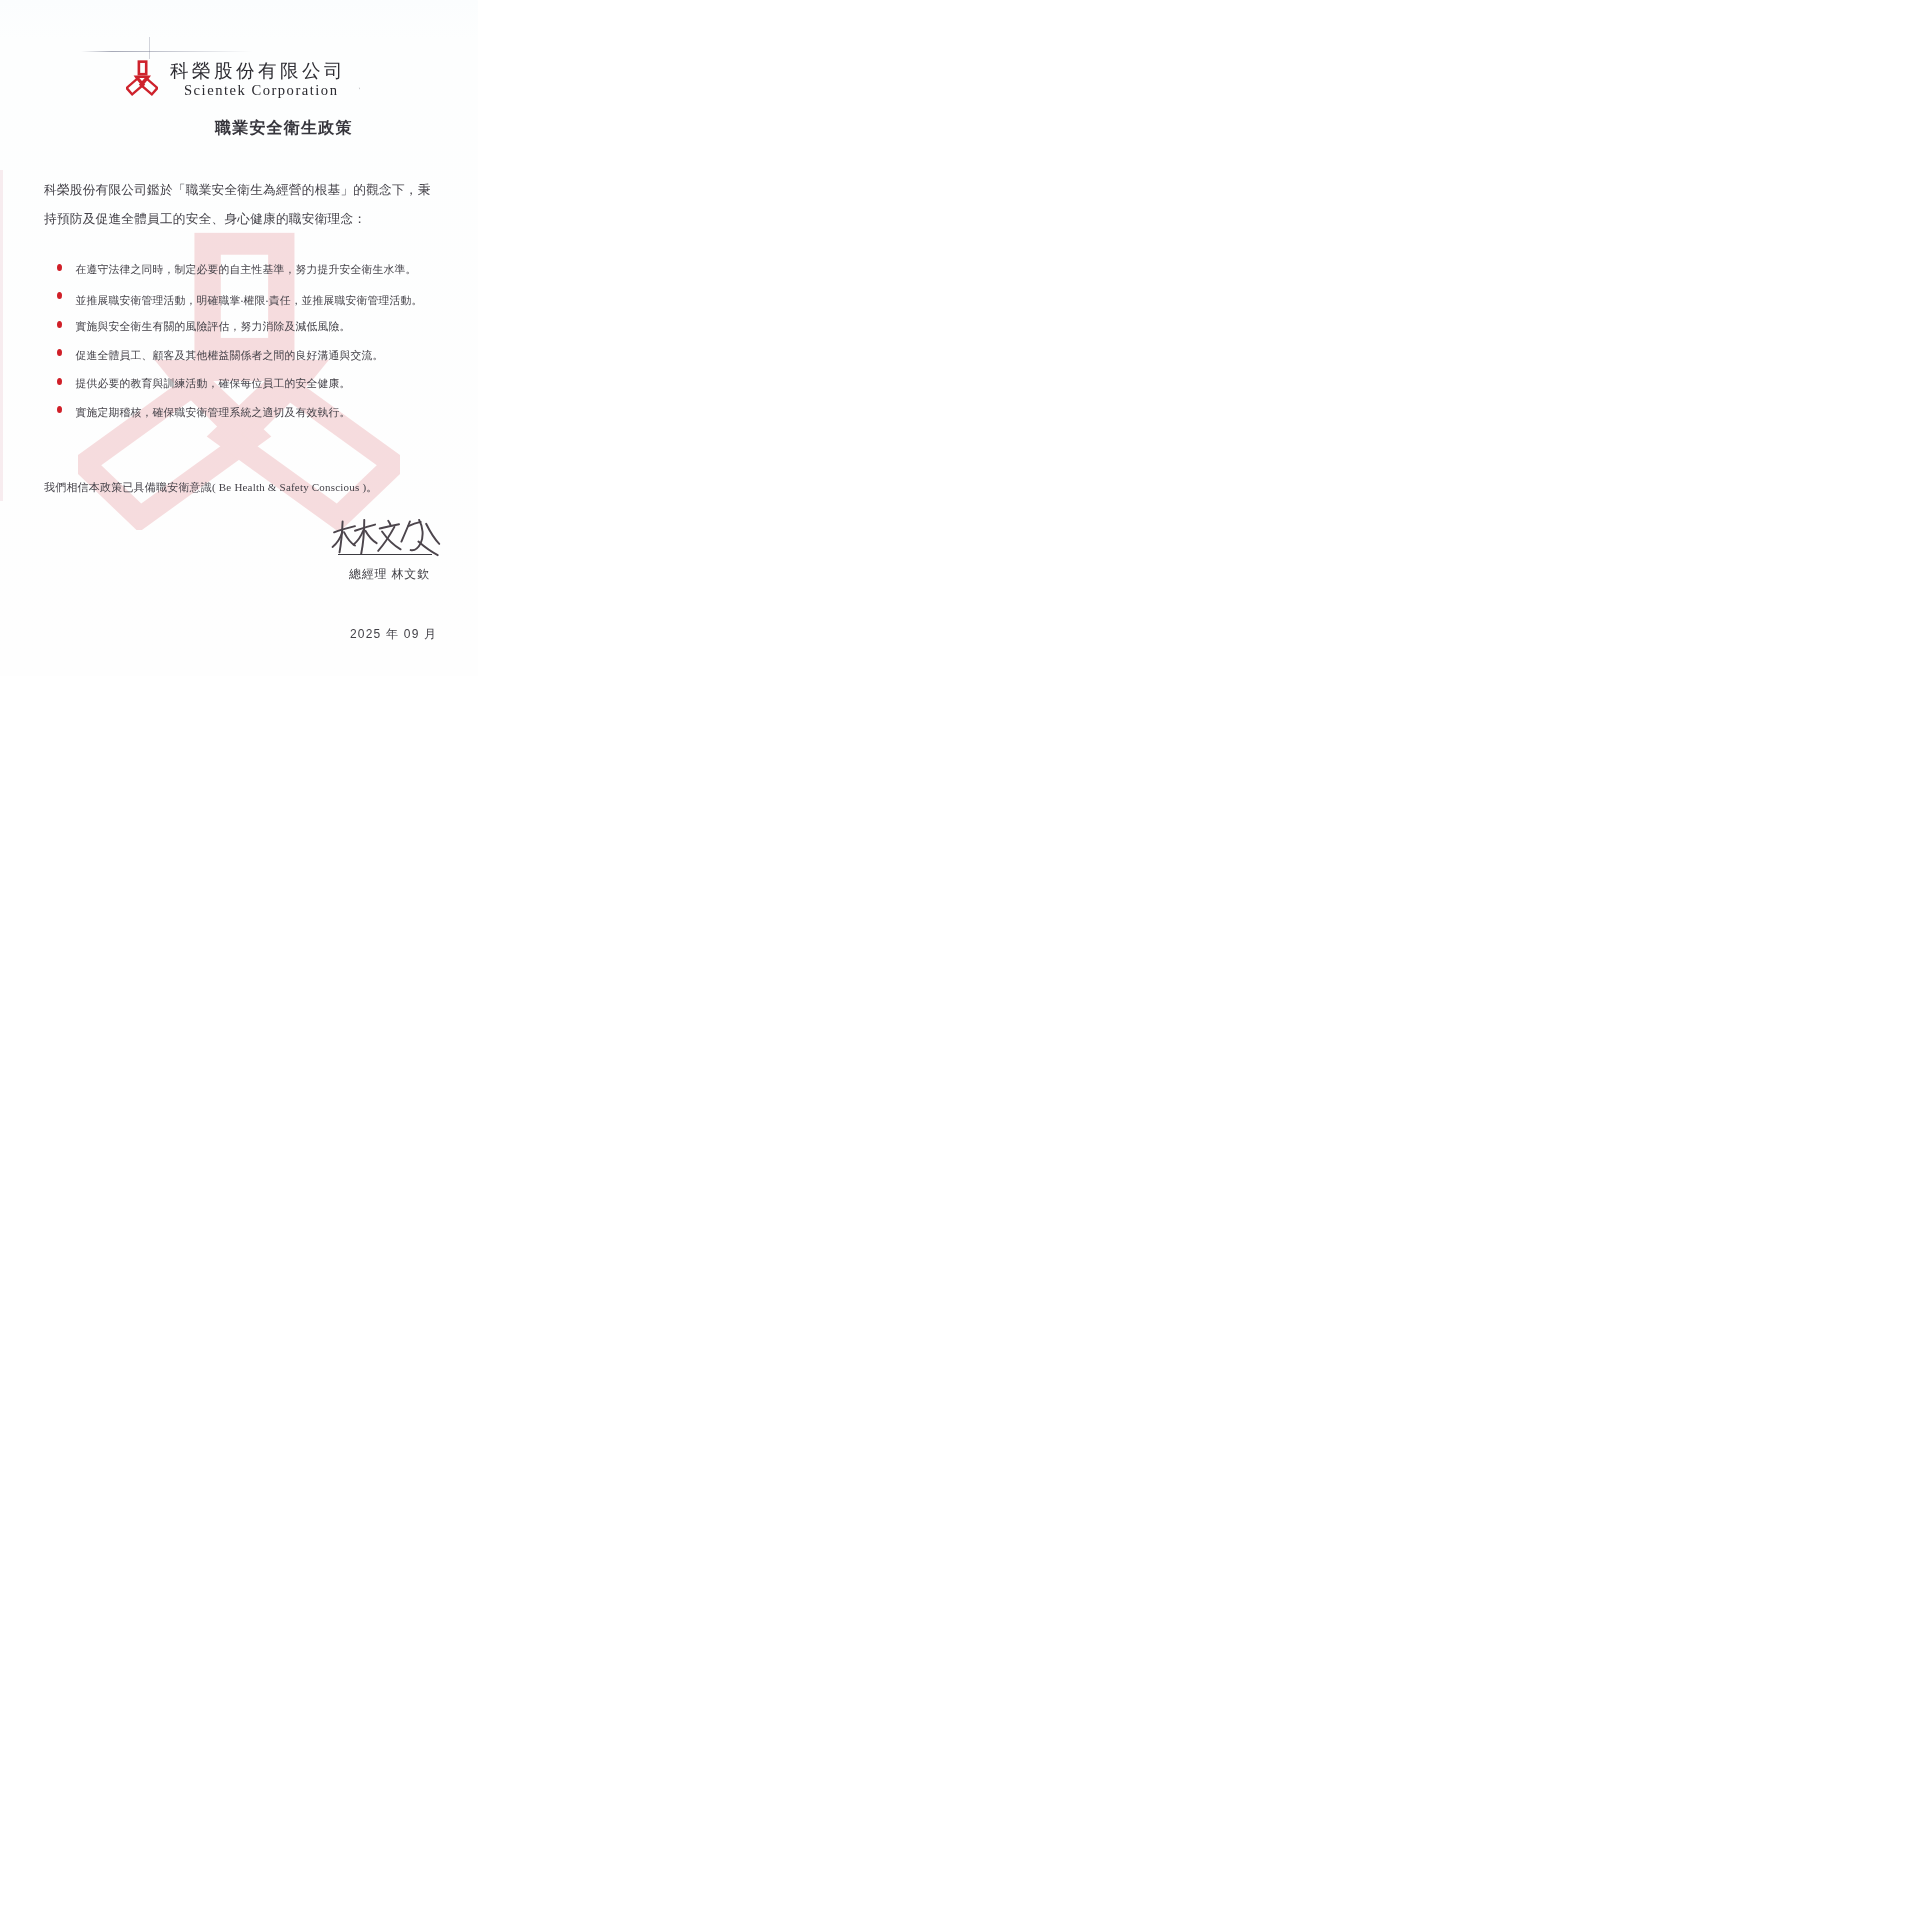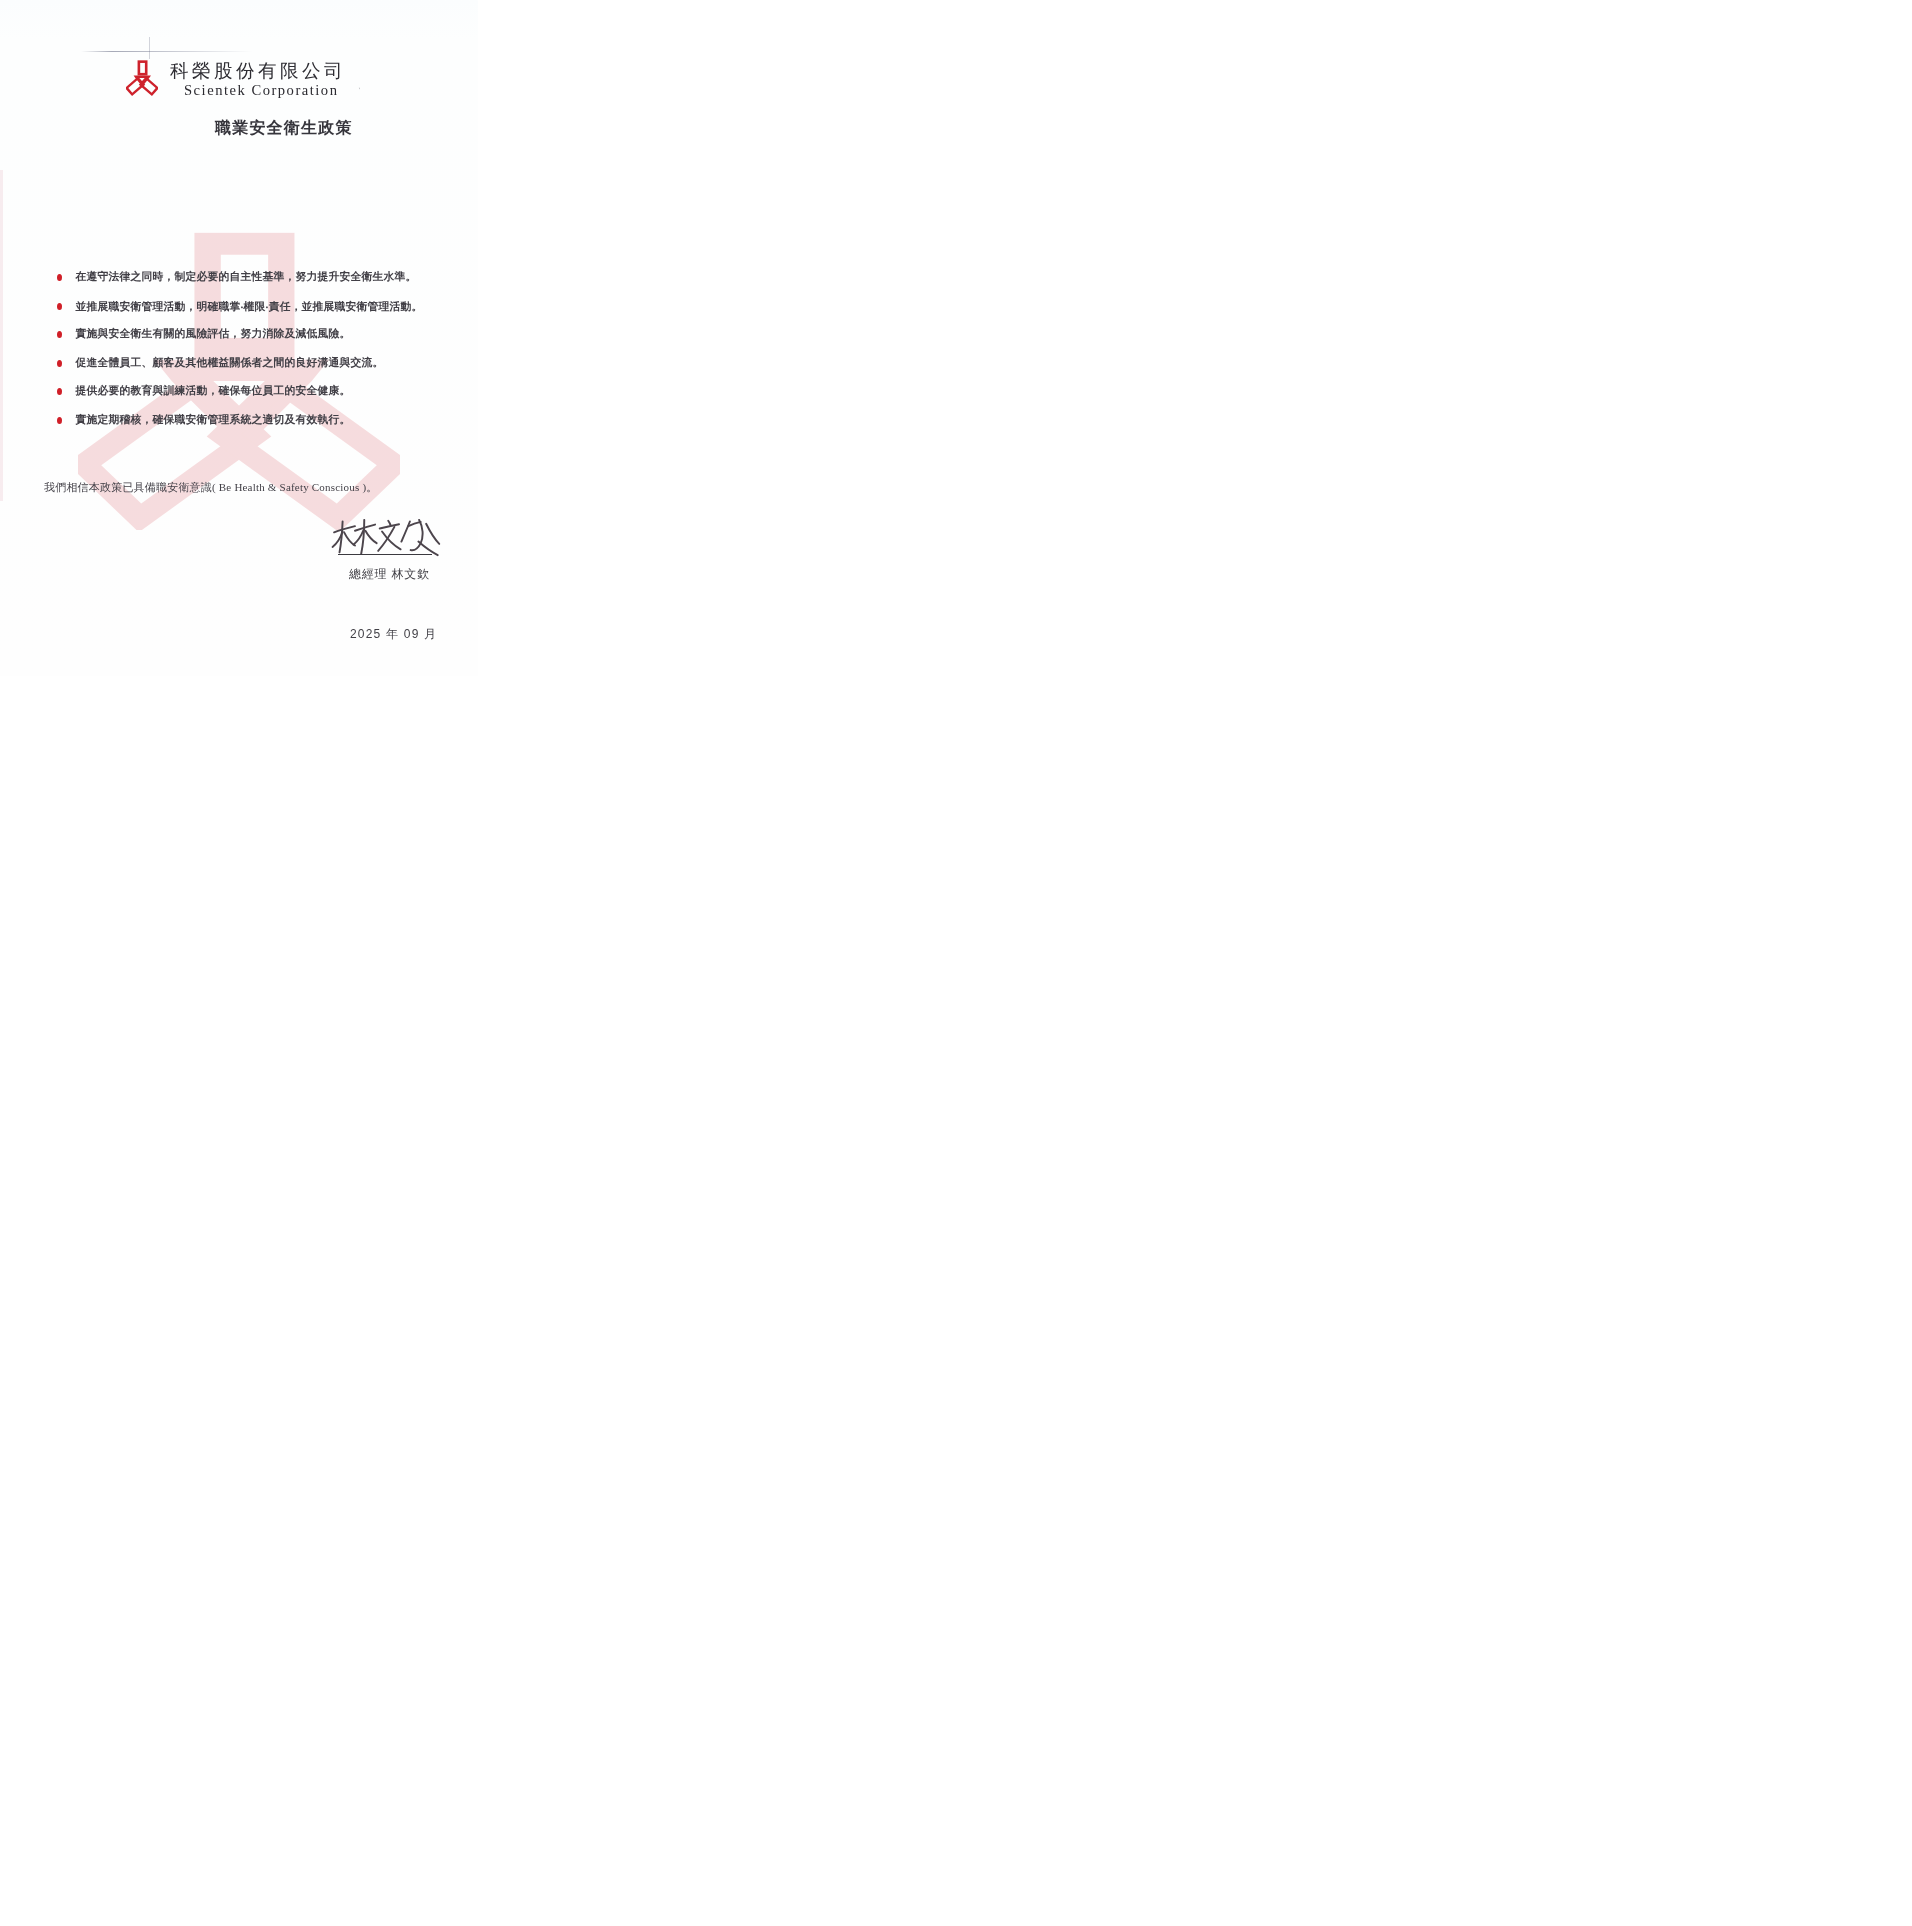--- a/index.html
+++ b/index.html
@@ -64,21 +64,21 @@
   
   .intro {
     position: absolute; left: 44px; top: 176px; width: 401px;
     font-size: 12.7px; line-height: 29px; letter-spacing: 0.2px;
     font-family: "Liberation Serif", serif; color: #413f46;
   }
   .policy-list {
     position: absolute; left: 57px; top: 263px; width: 389px;
     list-style: none; margin: 0; padding: 0;
   }
-  .policy-item { display: flex; align-items: center; height: 28.5px; font-weight: bold; }
+  .policy-item { display: flex; align-items: flex-start; height: 28.5px; }
   .bullet {
     width: 5px; height: 7px; border-radius: 50%;
     background: #d01f28; flex: 0 0 auto; margin-right: 13.5px; margin-top: 0.8px;
   }
   .policy-text {
     font-size: 10.8px; letter-spacing: 0.2px; white-space: nowrap;
     font-family: "Liberation Serif", serif; color: #413f46;
   }
   .closing {
     position: absolute; left: 44px; top: 480px; width: 408px;
@@ -136,20 +136,24 @@
       <g transform="rotate(41 240 300)">
         <rect x="157" y="253" width="166" height="94" fill="none" stroke-width="27"></rect>
       </g>
     </g>
   </svg>
   <div class="company-zh">科榮股份有限公司</div>
   <div class="company-en">Scientek Corporation</div>
 
   <div class="doc-title">職業安全衛生政策</div>
 
+  <div class="intro">
+    <div>科榮股份有限公司鑑於「職業安全衛生為經營的根基」的觀念下，秉</div>
+    <div>持預防及促進全體員工的安全、身心健康的職安衛理念：</div>
+  </div>
 
   <ul class="policy-list">
     <li class="policy-item">
       <span class="bullet"></span>
       <span class="policy-text">在遵守法律之同時，制定必要的自主性基準，努力提升安全衛生水準。</span>
     </li>
     <li class="policy-item">
       <span class="bullet"></span>
       <span class="policy-text">並推展職安衛管理活動，明確職掌‧權限‧責任，並推展職安衛管理活動。</span>
     </li>

